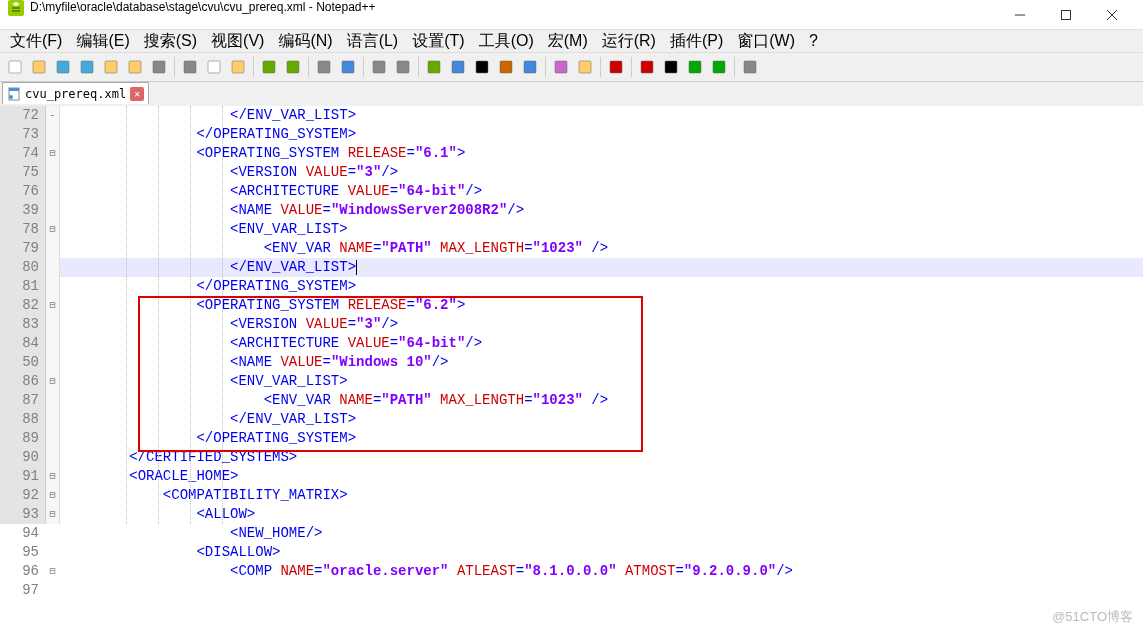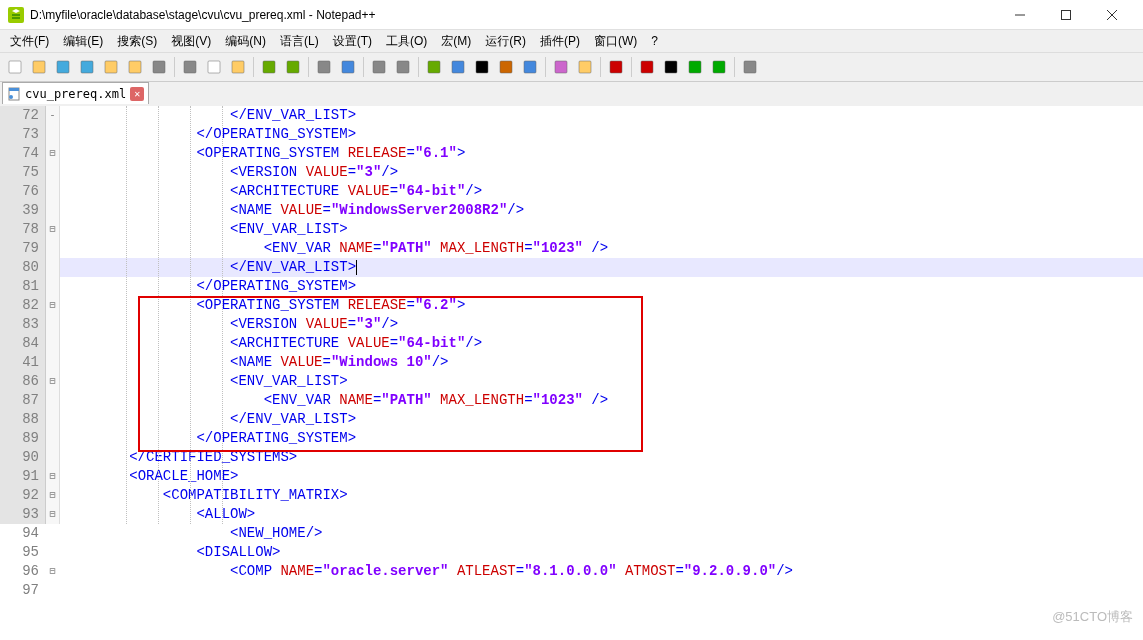--- a/index.html
+++ b/index.html
@@ -1,23 +1,23 @@
 <!DOCTYPE html>
 <html><head>
 <meta charset="utf-8">
 <style>
 * { margin: 0; padding: 0; box-sizing: border-box; }
 body { font-family: "Microsoft YaHei", "Segoe UI", sans-serif; font-size: 12px; background: #fff; width: 1143px; height: 640px; overflow: hidden; position: relative; }
-.titlebar { height: 30px; display: flex; align-items: center; padding: 0 8px; background: #fff; border-bottom: 1px solid #e0e0e0; }
+.titlebar { height: 30px; display: flex; padding: 0 8px; background: #fff; border-bottom: 1px solid #e0e0e0; }
 .titlebar .app-icon { width: 16px; height: 16px; margin-right: 6px; }
 .titlebar .title { flex: 1; font-size: 12px; color: #000; }
 .win-controls { display: flex; gap: 0; }
 .win-btn { width: 46px; height: 30px; display: flex; align-items: center; justify-content: center; color: #333; }
 .menubar { height: 22px; display: flex; align-items: center; padding: 0 4px; gap: 2px; background: #f0f0f0; }
-.menu-item { padding: 2px 6px; font-size: 12px; color: #000; }
+.menu-item { padding: 2px 6px; font-size: 16px; color: #000; }
 .toolbar { height: 30px; display: flex; align-items: center; padding: 2px 4px; gap: 2px; background: #f0f0f0; border-top: 1px solid #ddd; border-bottom: 1px solid #ccc; }
 .tool-btn { width: 22px; height: 22px; display: flex; align-items: center; justify-content: center; border: 1px solid transparent; }
 .tool-sep { width: 1px; height: 20px; background: #ccc; margin: 0 2px; }
 .tabbar { height: 24px; display: flex; background: #f0f0f0; padding: 0 2px; }
 .tab { display: flex; align-items: center; height: 22px; background: #fff; border: 1px solid #aaa; border-bottom: none; padding: 0 4px; font-family: Consolas, monospace; font-size: 12px; gap: 4px; }
 .tab-icon { width: 14px; height: 14px; }
 .tab-close { width: 14px; height: 14px; background: #d66; border-radius: 2px; display: flex; align-items: center; justify-content: center; color: #fff; font-size: 10px; }
 .editor { position: relative; display: flex; height: 418px; background: #fff; font-family: Consolas, "Courier New", monospace; font-size: 14px; }
 .gutter { width: 46px; background: #e4e4e4; text-align: right; padding-right: 6px; color: #808080; border-right: 1px solid #ccc; }
 .gutter div { height: 19px; line-height: 19px; }
@@ -258,21 +258,21 @@
       <div>75</div>
       <div>76</div>
       <div>39</div>
       <div>78</div>
       <div>79</div>
       <div>80</div>
       <div>81</div>
       <div>82</div>
       <div>83</div>
       <div>84</div>
-      <div>41</div>
+      <div>50</div>
       <div>86</div>
       <div>87</div>
       <div>88</div>
       <div>89</div>
       <div>90</div>
       <div>91</div>
       <div>92</div>
       <div>93</div>
       <div>94</div>
       <div>95</div>

